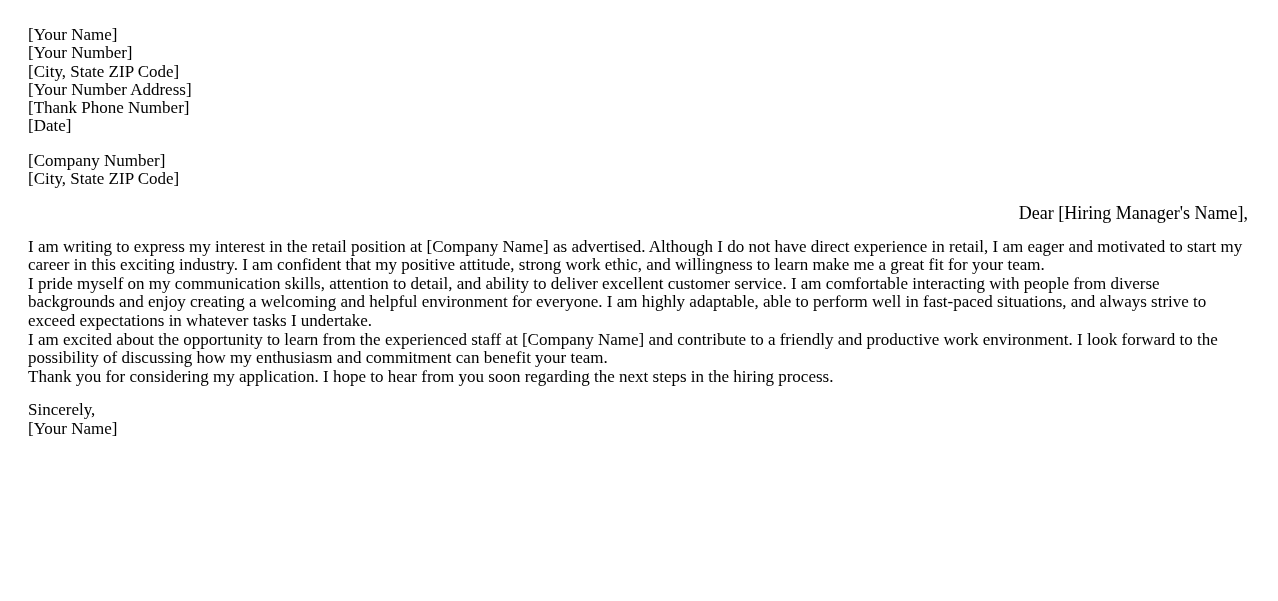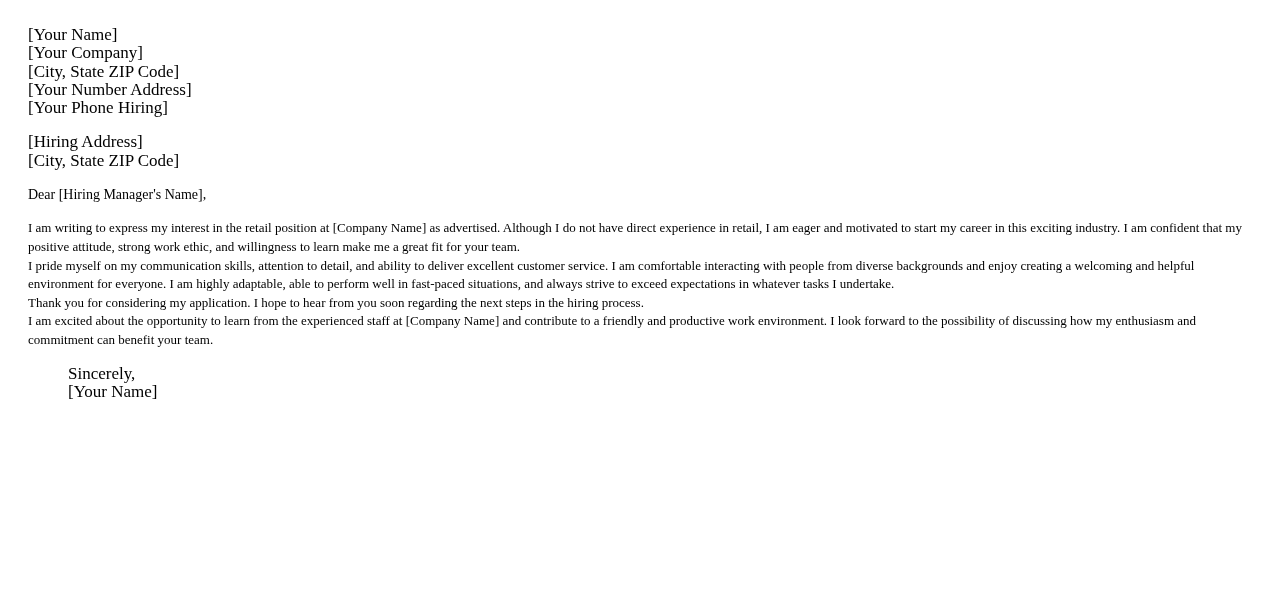--- a/index.html
+++ b/index.html
@@ -27,68 +27,69 @@
     line-height: 18.3px;
     white-space: pre-wrap;
   }
   .spacer {
     height: 16px;
   }
   .spacer-sm {
     height: 15px;
   }
   .para {
-    font-size: 13px;
+    font-size: 17px;
     line-height: 18.6px;
     margin: 0;
     max-width: 1215px;
     text-align: left;
   }
   .para + .para {
     margin-top: 0;
   }
   .salutation {
-    font-size: 14px;
+    font-size: 18px;
     line-height: 18.3px;
+    text-align: right;
   }
   .closing .line {
     line-height: 18.3px;
-    margin-left: 40px;
   }
 </style>
 </head>
 <body>
 
 <div class="document">
 
   <div class="block">
     <div class="line">[Your Name]</div>
-    <div class="line">[Your Company]</div>
+    <div class="line">[Your Number]</div>
     <div class="line">[City, State ZIP Code]</div>
     <div class="line">[Your Number Address]</div>
-    <div class="line">[Your Phone Hiring]</div>
+    <div class="line">[Thank Phone Number]</div>
+    <div class="line">[Date]</div>
   </div>
 
   <div class="spacer"></div>
 
   <div class="block">
-    <div class="line">[Hiring Address]</div>
+    <div class="line">[Company Number]</div>
     <div class="line">[City, State ZIP Code]</div>
   </div>
 
   <div class="spacer"></div>
 
   <div class="salutation">Dear [Hiring Manager's Name],</div>
 
   <div class="spacer-sm"></div>
 
   <p class="para">I am writing to express my interest in the retail position at [Company Name] as advertised. Although I do not have direct experience in retail, I am eager and motivated to start my career in this exciting industry. I am confident that my positive attitude, strong work ethic, and willingness to learn make me a great fit for your team.</p>
   <p class="para">I pride myself on my communication skills, attention to detail, and ability to deliver excellent customer service. I am comfortable interacting with people from diverse backgrounds and enjoy creating a welcoming and helpful environment for everyone. I am highly adaptable, able to perform well in fast-paced situations, and always strive to exceed expectations in whatever tasks I undertake.</p>
+  <p class="para">I am excited about the opportunity to learn from the experienced staff at [Company Name] and contribute to a friendly and productive work environment. I look forward to the possibility of discussing how my enthusiasm and commitment can benefit your team.</p>
   <p class="para">Thank you for considering my application. I hope to hear from you soon regarding the next steps in the hiring process.</p>
-  <p class="para">I am excited about the opportunity to learn from the experienced staff at [Company Name] and contribute to a friendly and productive work environment. I look forward to the possibility of discussing how my enthusiasm and commitment can benefit your team.</p>
 
   <div class="spacer-sm"></div>
 
   <div class="block closing">
     <div class="line">Sincerely,</div>
     <div class="line">[Your Name]</div>
   </div>
 
 </div>
 

